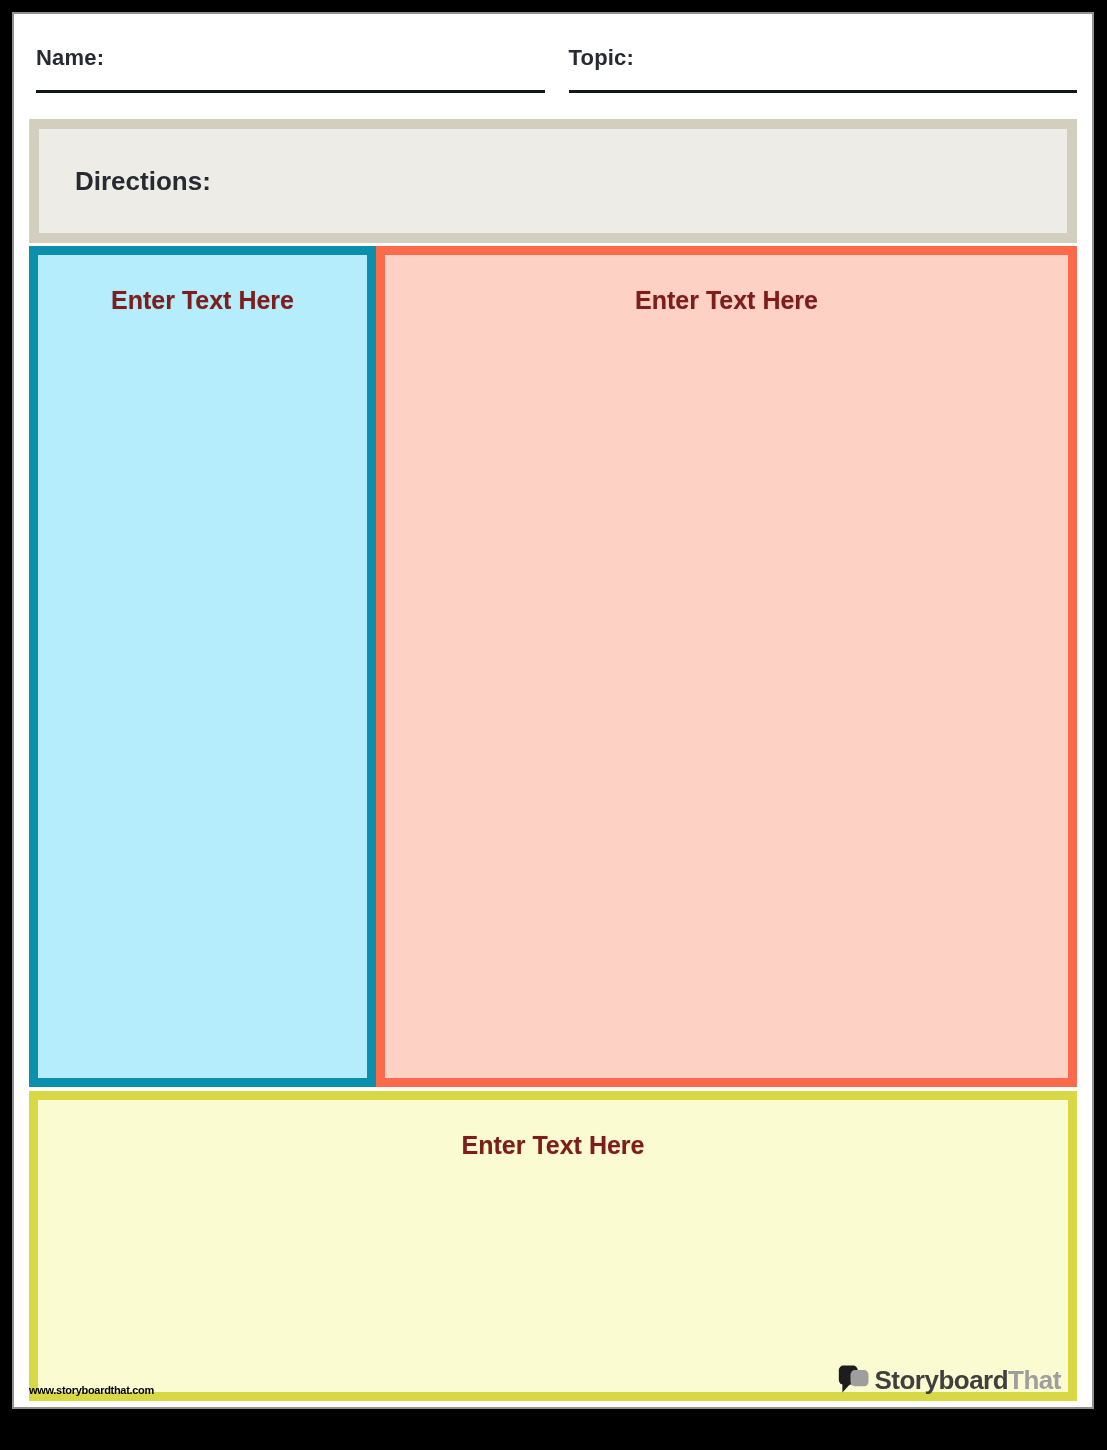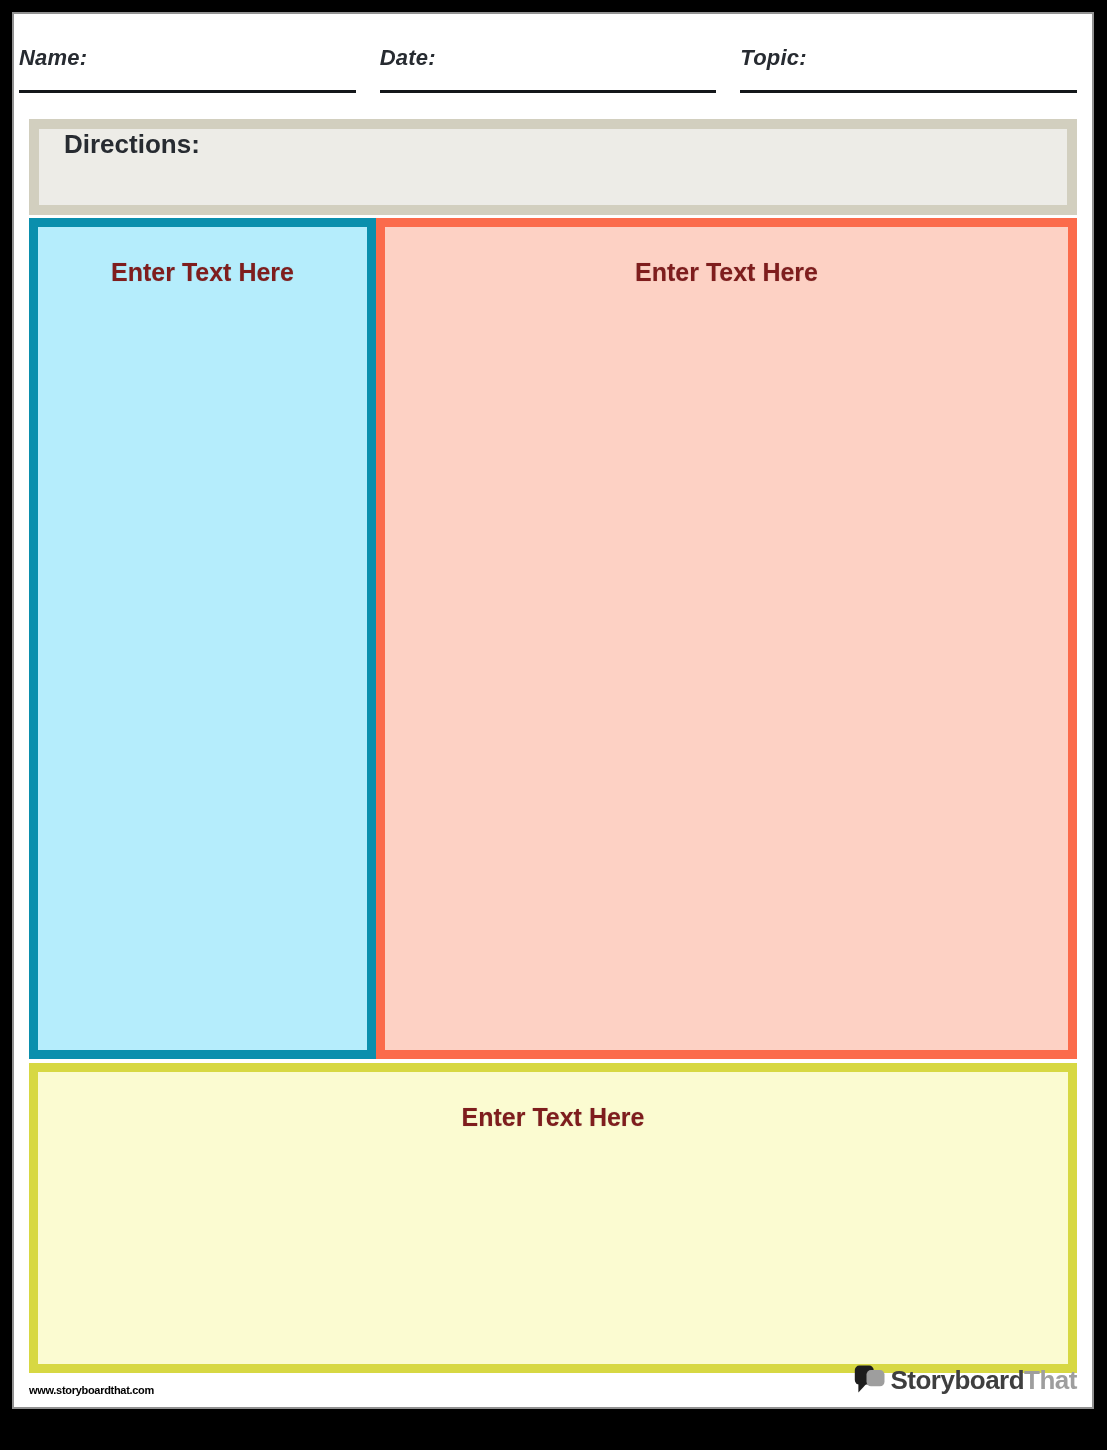--- a/index.html
+++ b/index.html
@@ -29,44 +29,43 @@
     left: 12px; top: 12px;
     width: 1082px; height: 1397px;
     background: #ffffff;
     border: 2px solid var(--page-border);
   }
 
   
   .header-row {
     display: flex;
     gap: 24px;
-    margin: 31px 15px 0 5px;
-    font-style: italic;
+    margin: 31px 15px 0 22px;
   }
   .field { flex: 1; }
   .field-label {
     font-size: 22px;
     font-weight: 700;
     color: var(--text-dark);
     letter-spacing: 0.2px;
   }
   .field-line {
     margin-top: 19px;
     border-bottom: 3px solid var(--line-black);
   }
 
   
   .directions-box {
     margin: 26px 15px 0 15px;
-    height: 96px;
+    height: 124px;
     border: 10px solid var(--directions-border);
     background: var(--directions-fill);
     display: flex;
-    align-items: flex-start;
-    padding-left: 25px;
+    align-items: center;
+    padding-left: 36px;
   }
   .directions-label {
     font-size: 26px;
     font-weight: 700;
     color: var(--text-dark);
   }
 
   
   .main-grid {
     margin: 3px 15px 0 15px;
@@ -109,21 +108,21 @@
   .website-url {
     position: absolute;
     left: 0; bottom: 11px;
     font-size: 11px;
     font-weight: 700;
     color: #000;
     letter-spacing: -0.3px;
   }
   .logo {
     position: absolute;
-    right: 0; top: -3px;
+    right: 16px; top: -3px;
     display: flex;
     align-items: center;
     gap: 1px;
   }
   .logo-text {
     font-size: 26px;
     font-weight: 700;
     letter-spacing: -0.5px;
     color: var(--logo-dark);
     white-space: nowrap;
@@ -131,24 +130,20 @@
   .logo-text .that { color: var(--logo-gray); font-weight: 700; }
 </style>
 </head>
 <body>
 
 <div class="page">
 
   <div class="header-row">
     <div class="field">
       <div class="field-label">Name:</div>
-      <div class="field-line"></div>
-    </div>
-    <div class="field">
-      <div class="field-label">Date:</div>
       <div class="field-line"></div>
     </div>
     <div class="field">
       <div class="field-label">Topic:</div>
       <div class="field-line"></div>
     </div>
   </div>
 
   <div class="directions-box">
     <div class="directions-label">Directions:</div>

